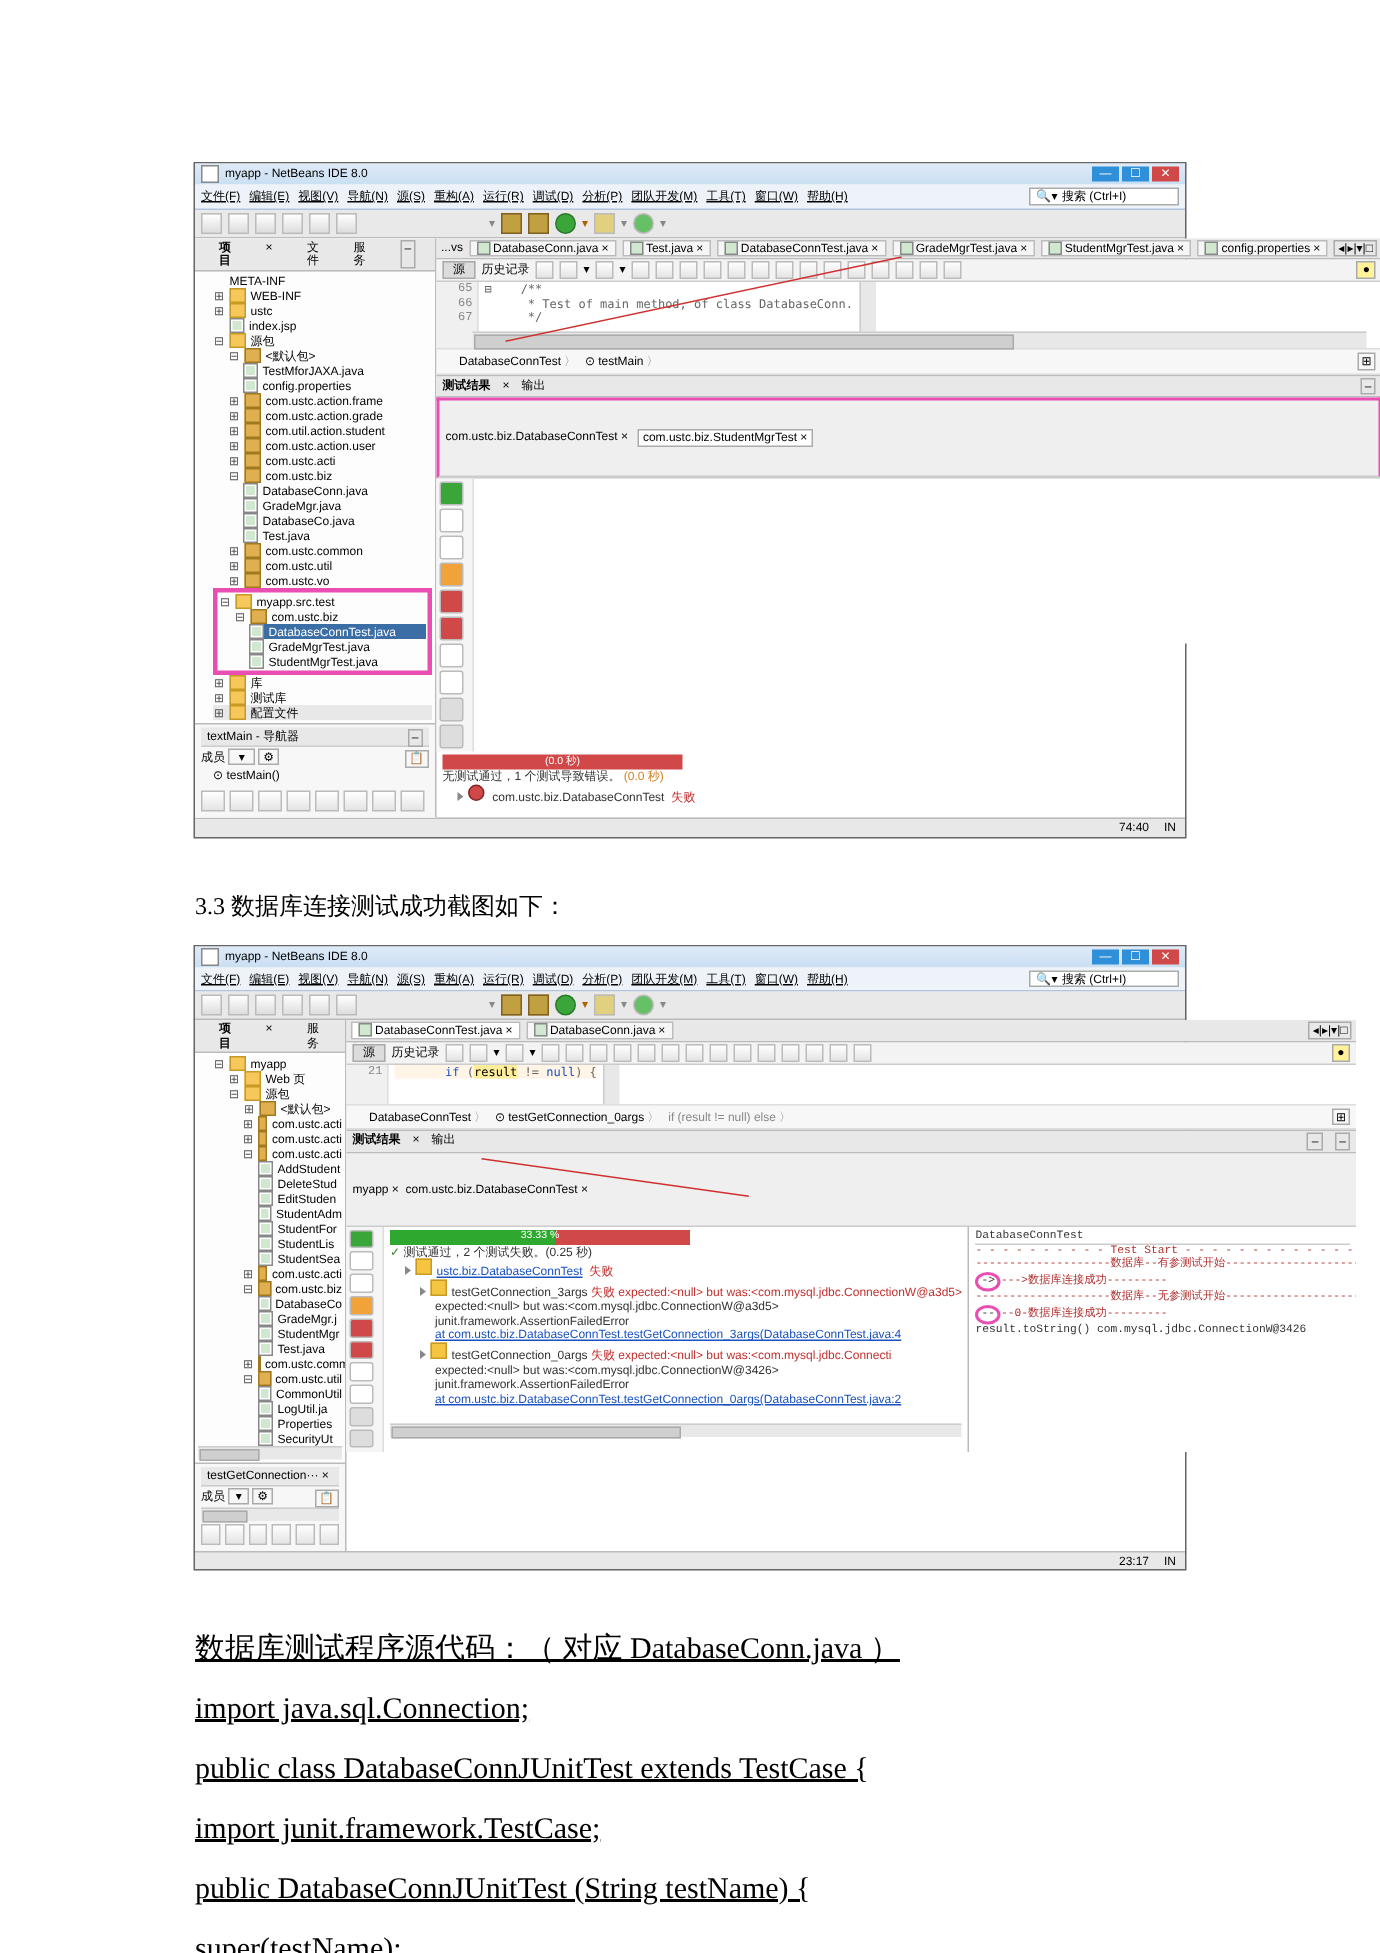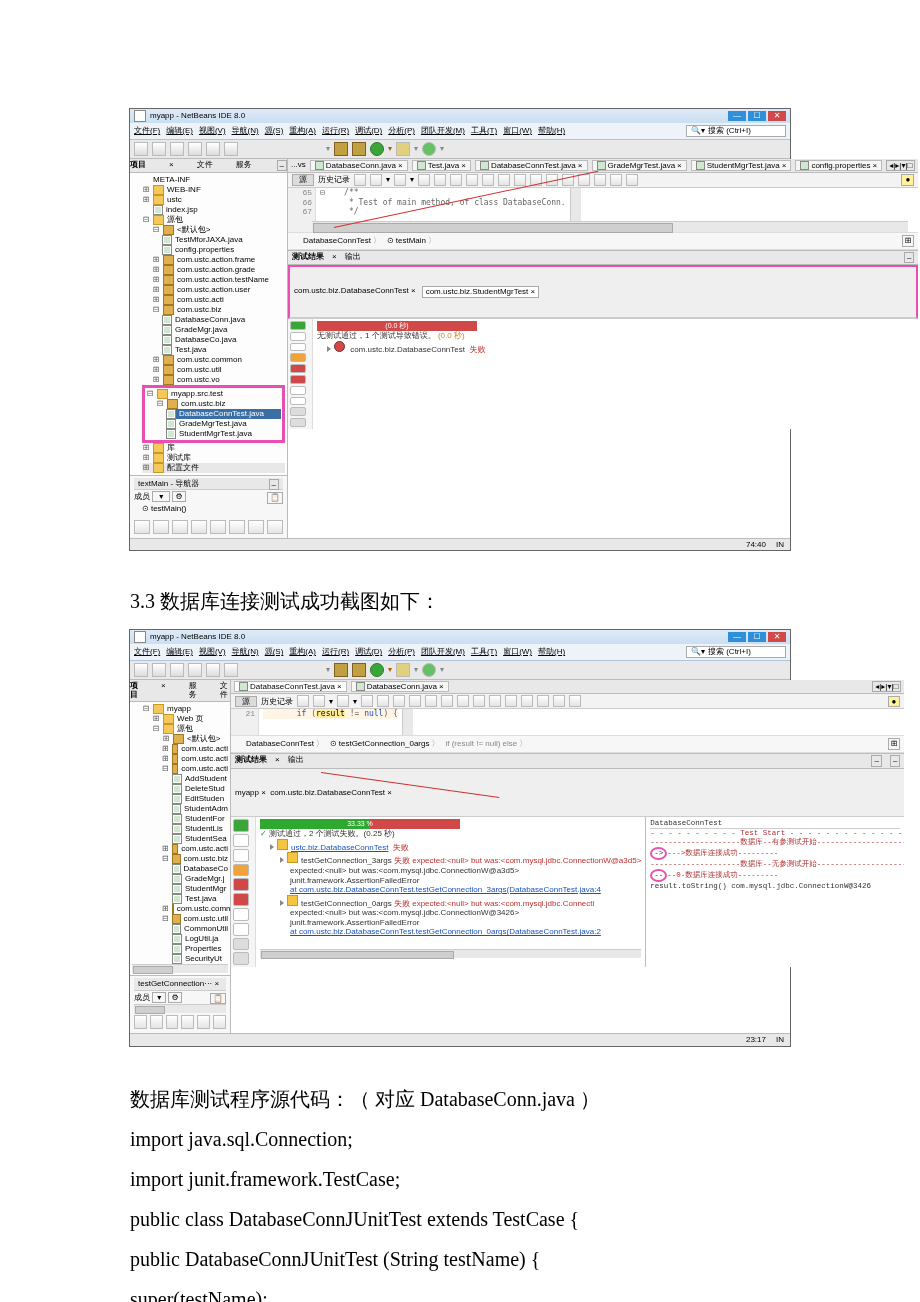--- a/index.html
+++ b/index.html
@@ -69,21 +69,21 @@
   .sidebar {
     width: 160px;
     border-right:1px solid #bbb;
     background:#fdfdfd;
     display:flex;
     flex-direction:column;
   }
   .side-tabs {
     background:#e8e8e8;
     border-bottom:1px solid #bbb;
-    padding:1px 0;
+    padding:1px 16px;
     display:flex;
     gap:23px;
   }
   .side-tabs span.active { font-weight:bold; }
   .tree { flex:1; overflow:hidden; padding:2px 2px; }
   .tree ul { list-style:none; margin:0; padding-left:10px; }
   .tree li { white-space:nowrap; }
   .tree .node { display:flex; align-items:center; gap:3px; }
   .tree .exp { width:8px; text-align:center; color:#555; }
   .tree .folder-ico { width:9px; height:8px; background:#f6c75a; border:1px solid #c79a24; }
@@ -231,24 +231,24 @@
 
   .doc-text {
     width:660px;
     margin: 18px auto 10px auto;
     font-size:20px;
     line-height:2.0;
   }
   .doc-heading {
     width:660px;
     margin: 24px auto 10px auto;
-    font-size:20px;
+    font-size:16px;
     line-height:1.8;
   }
-  .doc-text p { margin:0; }
+  .doc-text p { margin:0;text-decoration:underline; }
 
   .page-wrap { padding-top:108px; padding-bottom:40px; }
 
   .scrollbar-right {
     width:10px;
     background:#e8e8e8;
     border-left:1px solid #ccc;
   }
 </style>
 </head>
@@ -374,21 +374,21 @@
                     <div class="node">
                       <span class="exp">⊞</span>
                       <span class="pkg-ico"></span>
                       <span>com.ustc.action.grade</span>
                     </div>
                   </li>
               <li>
                     <div class="node">
                       <span class="exp">⊞</span>
                       <span class="pkg-ico"></span>
-                      <span>com.ustc.action.testName</span>
+                      <span>com.util.action.student</span>
                     </div>
                   </li>
               <li>
                     <div class="node">
                       <span class="exp">⊞</span>
                       <span class="pkg-ico"></span>
                       <span>com.ustc.action.user</span>
                     </div>
                   </li>
               <li>
@@ -584,21 +584,21 @@
         <div class="output-tabs">
           <span style="font-weight:bold;">测试结果</span>
               <span>×</span>
           <span>输出</span>
           <span style="margin-left:auto;border:1px solid #aaa;padding:0 2px;">–</span>
         </div>
         <div class="out-header-sub pink-box" style="border-width:2px;display:flex;gap:6px;">
           <span>com.ustc.biz.DatabaseConnTest ×</span>
           <span style="border:1px solid #aaa;padding:0 3px;background:#fff;">com.ustc.biz.StudentMgrTest ×</span>
         </div>
-        <div class="output-body" style="height:110px;">
+        <div class="output-body" style="height:110px;flex-direction:column;">
           <div class="out-icons">
             <div class="oi-run"></div>
             <div class="oi-pass"></div>
             <div class="oi-pass"></div>
             <div class="oi-info"></div>
             <div class="oi-stop"></div>
             <div class="oi-error"></div>
             <div class="oi-plus"></div>
             <div class="oi-plus"></div>
             <div class="oi-gear"></div>
@@ -985,20 +985,20 @@
 
   <div class="statusbar">
     <span>23:17</span>
     <span style="width:8px;">IN</span>
   </div>
 </div>
 
 <div class="doc-text">
   <p>数据库测试程序源代码：（ 对应 DatabaseConn.java ）</p>
   <p>import java.sql.Connection;</p>
+  <p>public class DatabaseConnJUnitTest extends TestCase {</p>
   <p>import junit.framework.TestCase;</p>
-  <p>public class DatabaseConnJUnitTest extends TestCase {</p>
   <p> public DatabaseConnJUnitTest (String testName) {</p>
   <p> super(testName);</p>
 
 </div>
 
 </div>
 
 </body></html>

